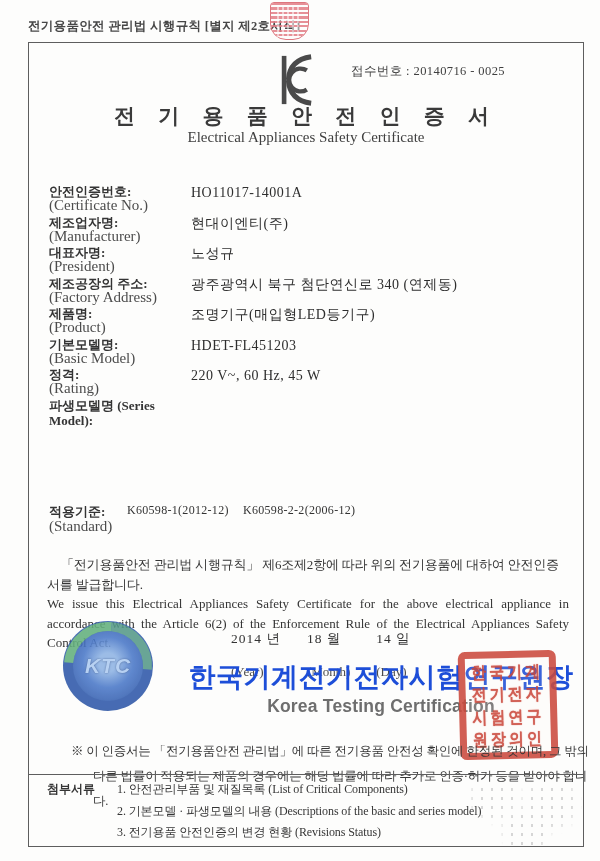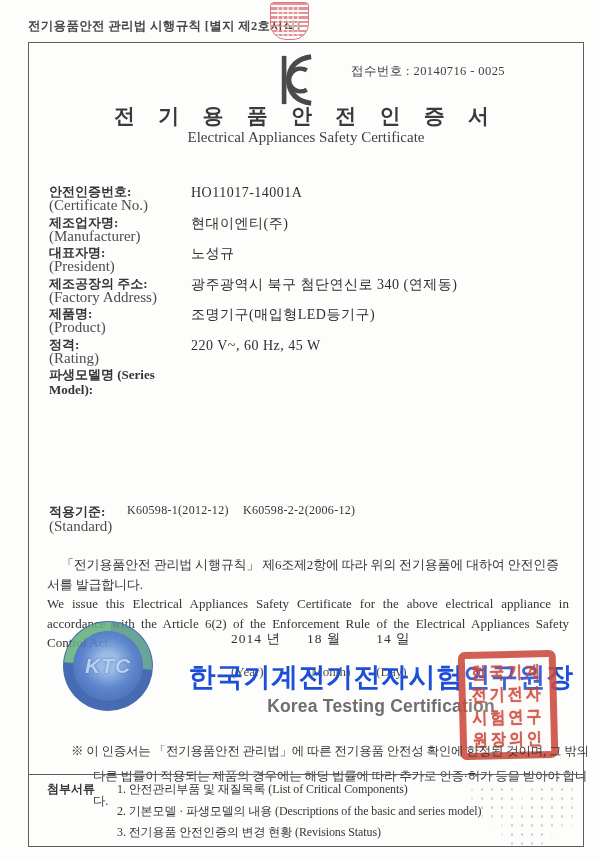--- a/index.html
+++ b/index.html
@@ -128,20 +128,27 @@
       </div>
       <div class="field">
         <div>
             <div class="lk">제품명:</div>
             <div class="le">(Product)</div>
           </div>
         <div class="val">조명기구(매입형LED등기구)</div>
       </div>
       <div class="field">
         <div>
+            <div class="lk">기본모델명:</div>
+            <div class="le">(Basic Model)</div>
+          </div>
+        <div class="val">HDET-FL451203</div>
+      </div>
+      <div class="field">
+        <div>
             <div class="lk">정격:</div>
             <div class="le">(Rating)</div>
           </div>
         <div class="val">220 V~, 60 Hz, 45 W</div>
       </div>
       <div class="field">
         <div>
             <div class="lk">파생모델명 (Series Model):</div>
           </div>
         <div class="val"></div>

